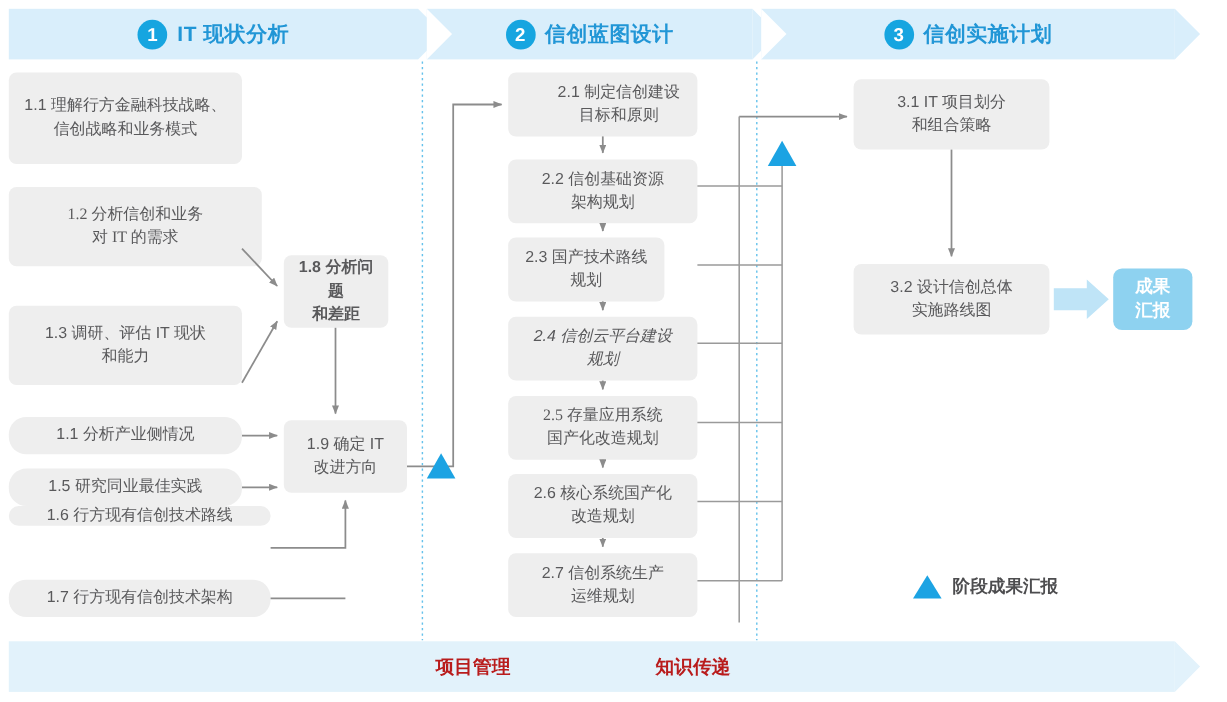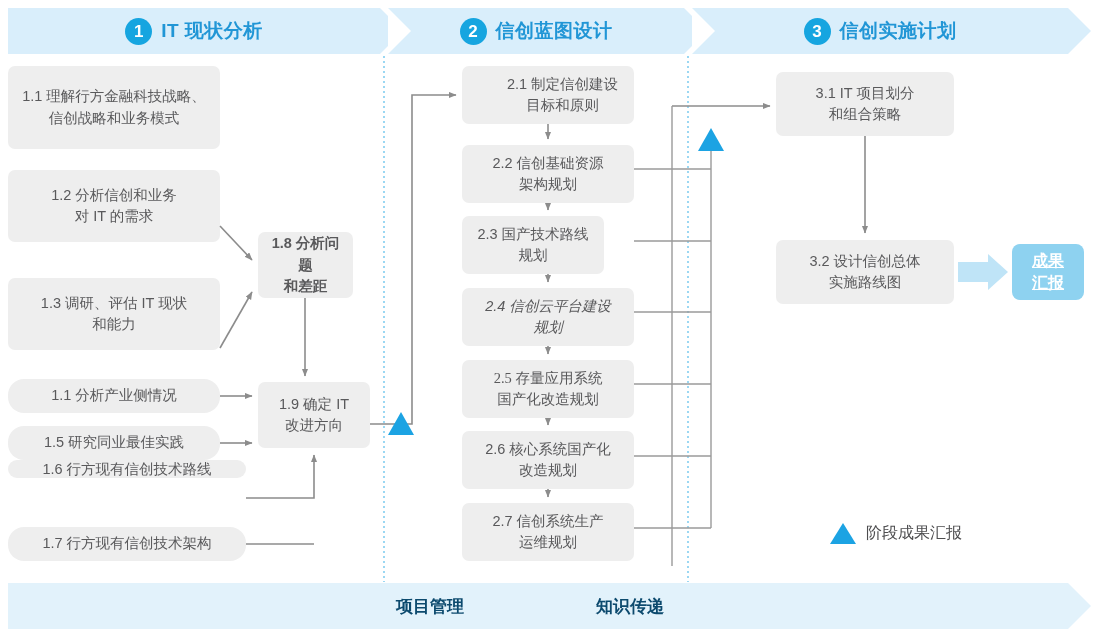--- a/index.html
+++ b/index.html
@@ -83,21 +83,21 @@
   .footer-banner .chev{
     position:absolute;
     top:0;right:-23px;
     width:0;height:0;
     border-top:23px solid transparent;
     border-bottom:23px solid transparent;
     border-left:23px solid #e2f2fb;
   }
   .footer-label{
     position:absolute;
-    color:#0c4a6e;
+    color:#b91c1c;
     font-size:17px;
     font-weight:bold;
     white-space:nowrap;
   }
 
   
   .task{
     position:absolute;
     background:#eeeeee;
     border-radius:7px;
@@ -121,40 +121,39 @@
     border-radius:8px;
     color:#ffffff;
     font-size:16px;
     font-weight:bold;
     line-height:1.35;
     display:flex;
     align-items:center;
     justify-content:center;
     text-align:right;
     white-space:pre-line;
-    text-decoration:underline;
   }
 
   
   .legend{
     position:absolute;
     display:flex;
     align-items:center;
     gap:10px;
   }
   .legend-tri{
     width:0;height:0;
     border-left:13px solid transparent;
     border-right:13px solid transparent;
     border-bottom:21px solid #1ca3e3;
   }
   .legend-text{
     color:#4d4d4f;
     font-size:16px;
-    font-weight:normal;
+    font-weight:bold;
     white-space:nowrap;
   }
 
   
   .milestone{
     position:absolute;
     width:0;height:0;
     border-left:13px solid transparent;
     border-right:13px solid transparent;
     border-bottom:23px solid #1ca3e3;
@@ -253,21 +252,21 @@
     <div class="notch"></div>
     <div class="chev"></div>
     <div class="phase-inner">
       <div class="phase-num">3</div>
       <div class="phase-title">信创实施计划</div>
     </div>
   </div>
 
   <div class="task" style="left:8px;top:66px;width:212px;height:83px;">1.1 理解行方金融科技战略、
 信创战略和业务模式</div>
-  <div class="task" style="left:8px;top:170px;width:212px;height:72px;">1.2 分析信创和业务
+  <div class="task" style="left:8px;top:170px;width:230px;height:72px;font-family:Liberation Serif, serif;">1.2 分析信创和业务
 对 IT 的需求</div>
   <div class="task" style="left:8px;top:278px;width:212px;height:72px;">1.3 调研、评估 IT 现状
 和能力</div>
   <div class="task pill" style="left:8px;top:379px;width:212px;height:34px;">1.1 分析产业侧情况</div>
   <div class="task pill" style="left:8px;top:426px;width:212px;height:34px;text-align:center;">1.5 研究同业最佳实践</div>
   <div class="task pill" style="left:8px;top:460px;width:238px;height:18px;">1.6 行方现有信创技术路线</div>
   <div class="task pill" style="left:8px;top:527px;width:238px;height:34px;">1.7 行方现有信创技术架构</div>
   <div class="task" style="left:258px;top:232px;width:95px;height:66px;font-weight:bold;">1.8 分析问题
 和差距</div>
   <div class="task" style="left:258px;top:382px;width:112px;height:66px;">1.9 确定 IT

